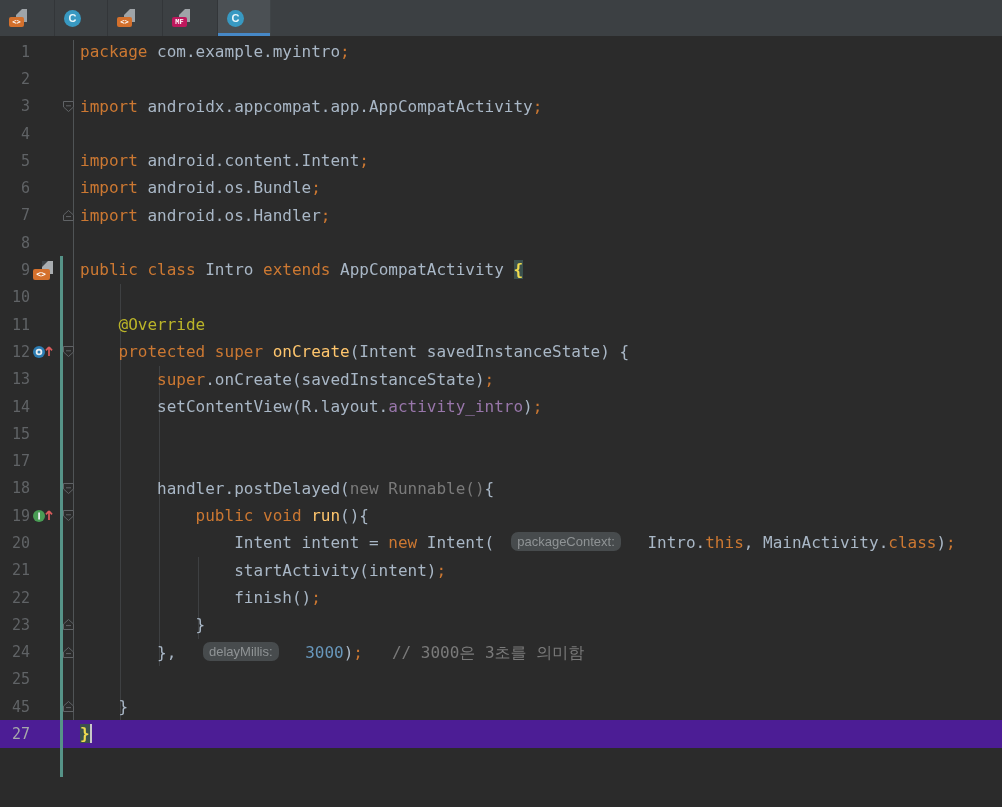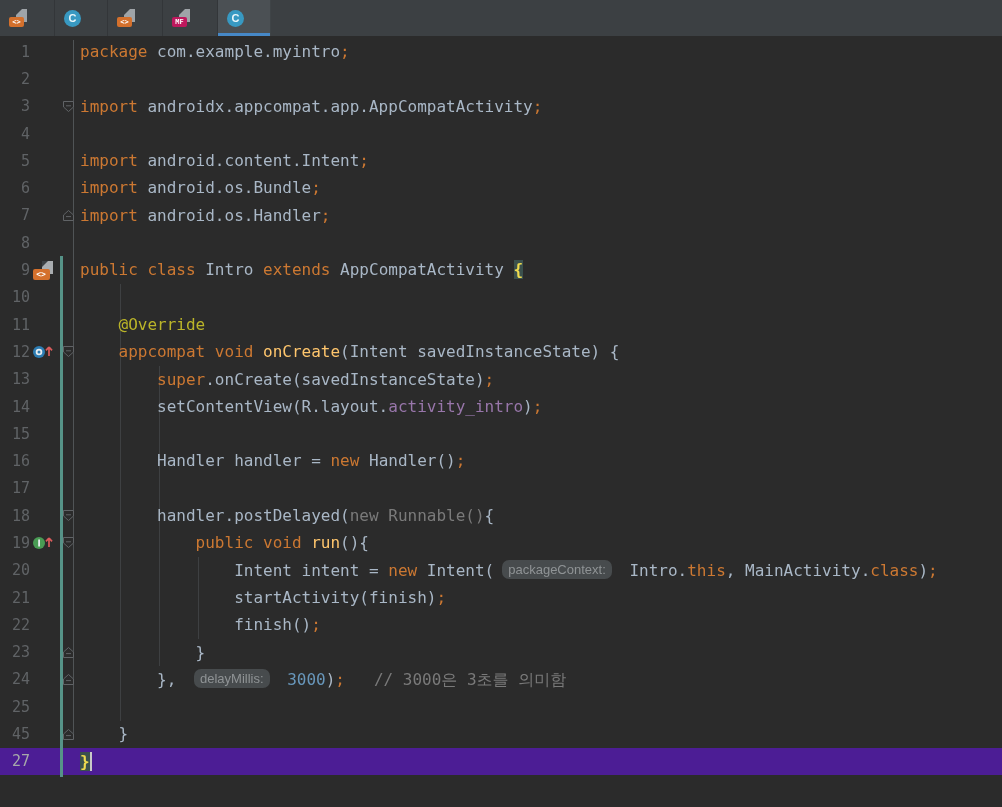--- a/index.html
+++ b/index.html
@@ -37,21 +37,21 @@
   .code{flex:1;margin:0;font:16px/27.3px "DejaVu Sans Mono",monospace;white-space:pre;color:#A9B7C6;}
   .tk-kw{color:#CC7832;}
   .tk-def{color:#A9B7C6;}
   .tk-mdecl{color:#FFC66D;}
   .tk-ann{color:#BBB529;}
   .tk-num{color:#6897BB;}
   .tk-gray{color:#7A7A7A;}
   .tk-field{color:#9876AA;}
   .tk-brace{color:#EFDB4F;background:#3B514D;font-weight:bold;}
   .tk-hint{font:13px "Liberation Sans",sans-serif;color:#8F9395;background:#474B4D;
-       border-radius:7px;padding:2px 6px;margin:0 8px;vertical-align:2px;}
+       border-radius:7px;padding:2px 6px;margin:0 17px;vertical-align:2px;}
   .caret{display:inline-block;width:2px;height:19px;background:#C8C8C8;vertical-align:-4px;}
   
   .vcs-bar{position:absolute;left:60px;width:3px;background:#569388;z-index:1;}
   .fold-connector{position:absolute;left:73px;width:1px;background:#505456;z-index:0;}
   .indent-guide{position:absolute;width:1px;background:#3E4042;z-index:0;}
 </style>
 </head>
 <body>
 
 <div id="app">
@@ -188,45 +188,39 @@
               <circle cx="7" cy="10" r="2.4" fill="none" stroke="#E8EDF0" stroke-width="1.8"></circle>
               <path d="M17 14V6 M17 5l-3 3.4 M17 5l3 3.4" stroke="#DB5C5C" stroke-width="1.7" fill="none"></path>
             </svg>
           </span>
           <span class="fold">
             <svg width="13" height="13">
               <path d="M1.5 1.5h10v5.5l-5 4.5-5-4.5z" fill="#2B2B2B" stroke="#606366"></path>
               <path d="M4 5.8h5" stroke="#606366"></path>
             </svg>
           </span>
-          <pre class="code"><span class="tk-def">    </span><span class="tk-kw">appcompat void </span><span class="tk-mdecl">onCreate</span><span class="tk-def">(Intent savedInstanceState) {</span></pre>
+          <pre class="code"><span class="tk-def">    </span><span class="tk-kw">protected super </span><span class="tk-mdecl">onCreate</span><span class="tk-def">(Intent savedInstanceState) {</span></pre>
         </div>
         <div class="line">
           <span class="ln-num">13</span>
           <span class="ln-icon"></span>
           <span class="fold"></span>
           <pre class="code"><span class="tk-def">        </span><span class="tk-kw">super</span><span class="tk-def">.onCreate(savedInstanceState)</span><span class="tk-kw">;</span></pre>
         </div>
         <div class="line">
           <span class="ln-num">14</span>
           <span class="ln-icon"></span>
           <span class="fold"></span>
           <pre class="code"><span class="tk-def">        setContentView(R.layout.</span><span class="tk-field">activity_intro</span><span class="tk-def">)</span><span class="tk-kw">;</span></pre>
         </div>
         <div class="line">
           <span class="ln-num">15</span>
           <span class="ln-icon"></span>
           <span class="fold"></span>
           <pre class="code"></pre>
-        </div>
-        <div class="line">
-          <span class="ln-num">16</span>
-          <span class="ln-icon"></span>
-          <span class="fold"></span>
-          <pre class="code"><span class="tk-def">        Handler handler = </span><span class="tk-kw">new</span><span class="tk-def"> Handler()</span><span class="tk-kw">;</span></pre>
         </div>
         <div class="line">
           <span class="ln-num">17</span>
           <span class="ln-icon"></span>
           <span class="fold"></span>
           <pre class="code"></pre>
         </div>
         <div class="line">
           <span class="ln-num">18</span>
           <span class="ln-icon"></span>
@@ -258,21 +252,21 @@
         <div class="line">
           <span class="ln-num">20</span>
           <span class="ln-icon"></span>
           <span class="fold"></span>
           <pre class="code"><span class="tk-def">                Intent intent = </span><span class="tk-kw">new</span><span class="tk-def"> Intent(</span><span class="tk-hint">packageContext:</span><span class="tk-def"> Intro.</span><span class="tk-kw">this</span><span class="tk-def">, MainActivity.</span><span class="tk-kw">class</span><span class="tk-def">)</span><span class="tk-kw">;</span></pre>
         </div>
         <div class="line">
           <span class="ln-num">21</span>
           <span class="ln-icon"></span>
           <span class="fold"></span>
-          <pre class="code"><span class="tk-def">                startActivity(finish)</span><span class="tk-kw">;</span></pre>
+          <pre class="code"><span class="tk-def">                startActivity(intent)</span><span class="tk-kw">;</span></pre>
         </div>
         <div class="line">
           <span class="ln-num">22</span>
           <span class="ln-icon"></span>
           <span class="fold"></span>
           <pre class="code"><span class="tk-def">                finish()</span><span class="tk-kw">;</span></pre>
         </div>
         <div class="line">
           <span class="ln-num">23</span>
           <span class="ln-icon"></span>

